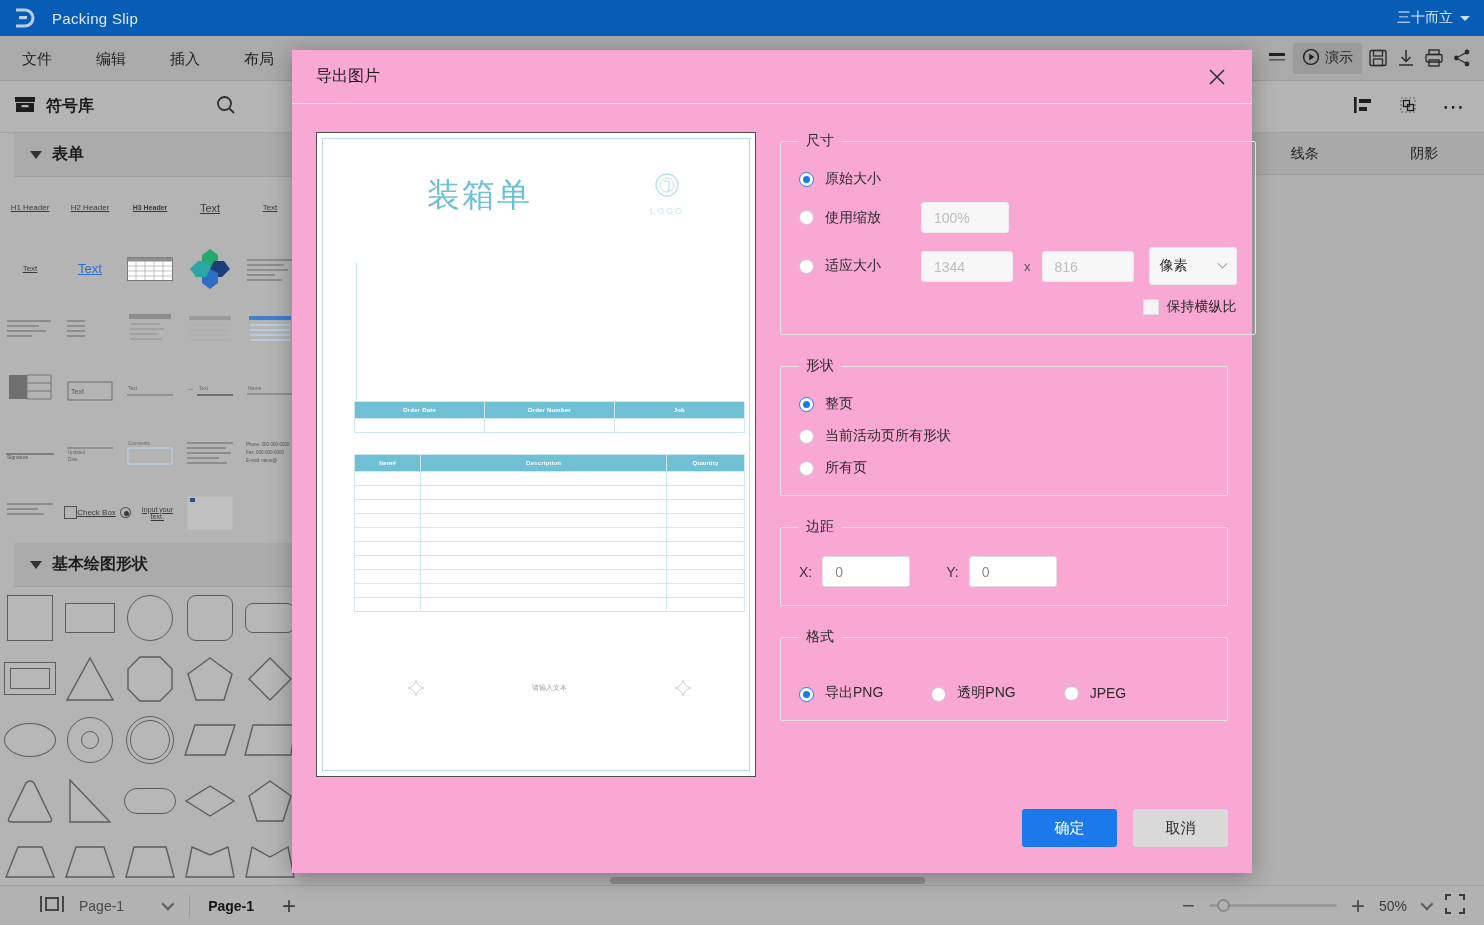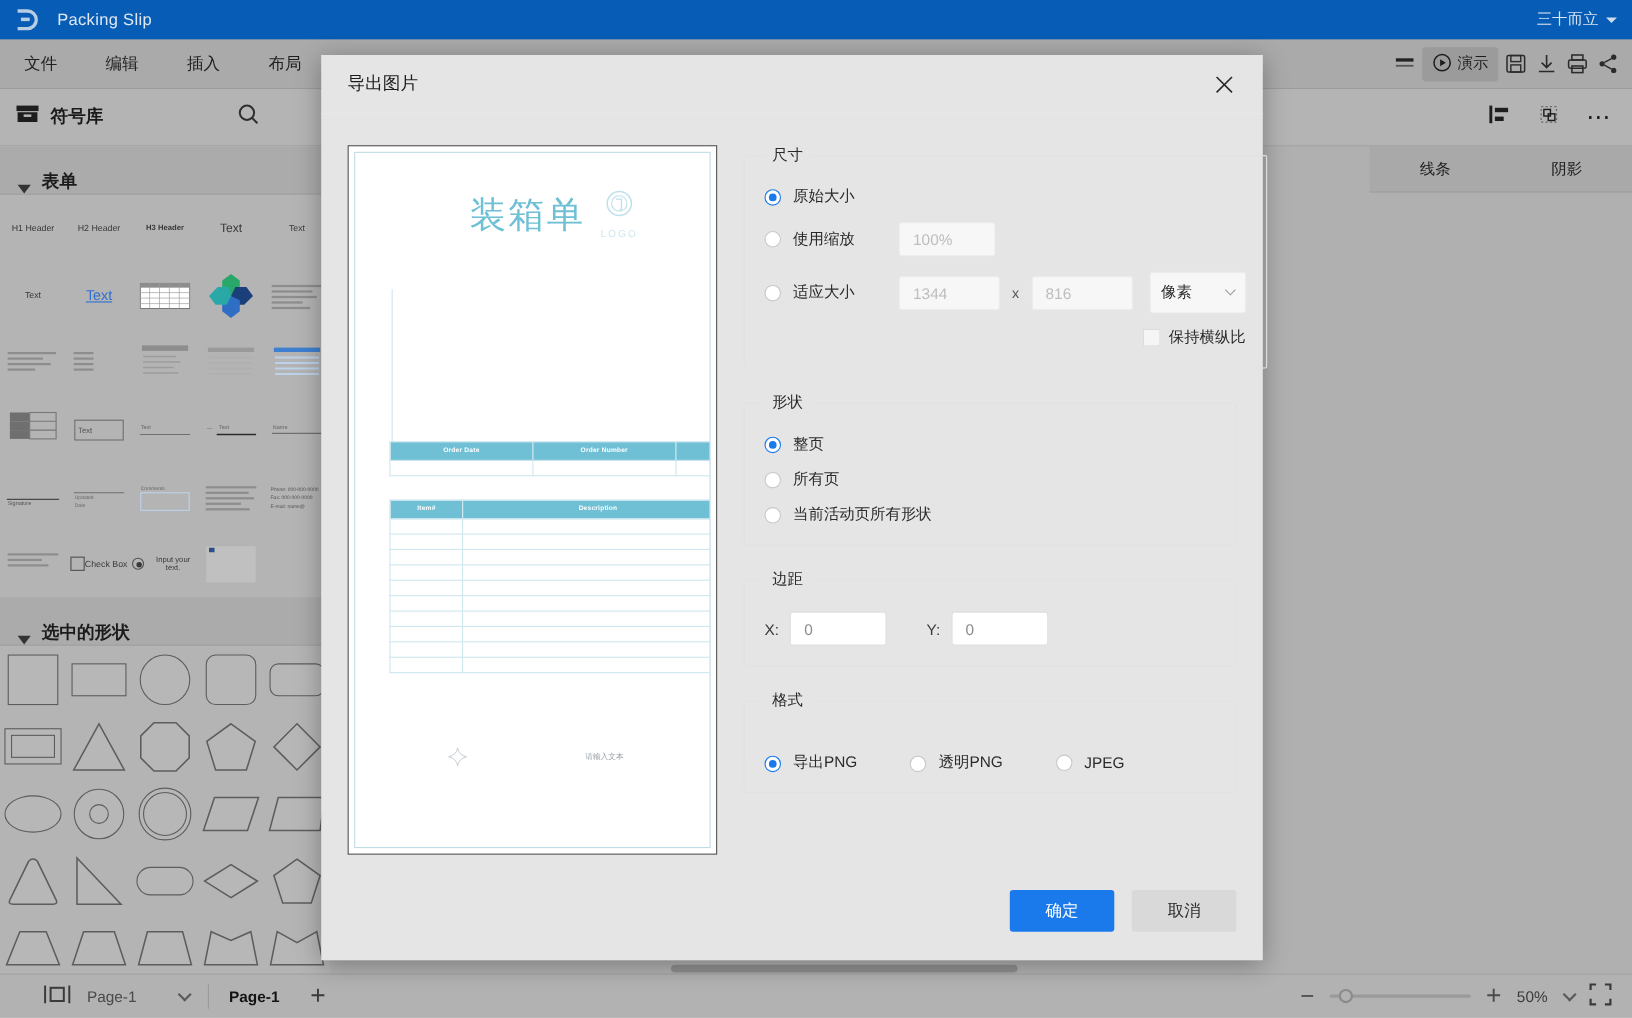--- a/index.html
+++ b/index.html
@@ -69,32 +69,33 @@
     background: #a9a9a9; display: flex; align-items: center; justify-content: space-around;
     font-size: 14px; color: #1f1f1f; border-bottom: 1px solid #9d9d9d;
   }
 
   
   .sidebar {
     position: absolute; top: 133px; left: 0; width: 300px; bottom: 40px;
     background: #b4b4b4; overflow: hidden;
   }
   .cat-head {
-    height: 44px; background: #ababab; display: flex; align-items: flex-end; gap: 10px;
+    height: 44px; background: #ababab; display: flex; align-items: center; gap: 10px;
     padding-left: 16px; font-size: 16px; font-weight: bold; color: #1c1c1c;
     border-bottom: 1px solid #a0a0a0;
+    margin-left: 14px;
   }
   .tri-down {
     width: 0; height: 0; border-left: 6px solid transparent; border-right: 6px solid transparent;
     border-top: 8px solid #333;
   }
   .sym-grid { display: flex; flex-wrap: wrap; }
   .sym-cell {
     width: 60px; height: 61px; display: flex; align-items: center; justify-content: center;
-    font-size: 8px; color: #3a3a3a; text-align: center; overflow: hidden; position: relative;
+    font-size: 8px; color: #3a3a3a; text-align: center; overflow: hidden; position: relative; text-decoration: underline;
   }
   .h1t { font-size: 8px; } .h2t { font-size: 8px; } .h3t { font-size: 7px; font-weight: bold; }
   .txt-l { font-size: 11px; } .txt-s { font-size: 8px; }
   .txt-link { color: #2f6fd0; text-decoration: underline; font-size: 13px; }
   .mini-lines { width: 46px; height: 26px; }
   .mini-lines i { display: block; height: 2px; background: #8d8d8d; margin: 3px 0; }
   .shape-grid { display: flex; flex-wrap: wrap; }
   .shape-cell {
     width: 60px; height: 61px; display: flex; align-items: center; justify-content: center;
   }
@@ -139,22 +140,22 @@
     position: absolute; left: 8px; top: -5px; width: 13px; height: 13px;
     border: 2px solid #8a8a8a; background: #b2b2b2; border-radius: 50%;
   }
   .zoom-val { color: #3b3b3b; font-size: 14px; }
 
   
   .modal-backdrop {
     position: absolute; inset: 0; background: transparent;
   }
   .modal {
-    position: absolute; left: 292px; top: 50px; width: 856px; height: 823px;
-    background: #e5e5e5; box-shadow: 0 4px 22px rgba(0,0,0,.30);
+    position: absolute; left: 292px; top: 50px; width: 960px; height: 823px;
+    background: #f9a8d4; box-shadow: 0 4px 22px rgba(0,0,0,.30);
   }
   .modal-head {
     height: 54px; display: flex; align-items: center; border-bottom: 1px solid #e9e9e9;
   }
   .modal-title { margin-left: 24px; font-size: 16px; color: #1c1c1c; }
   .modal-close {
     margin-left: auto; margin-right: 22px; width: 26px; height: 26px;
     display: flex; align-items: center; justify-content: center; cursor: pointer;
   }
   .modal-body { display: flex; padding: 28px 24px 0 24px; gap: 24px; }
@@ -546,21 +547,21 @@
         <svg width="48" height="36" viewBox="0 0 48 36">
             <rect x="1" y="1" width="46" height="34" fill="#c0c0c0" stroke="#b3b3b3"></rect>
             <polygon points="4,3 9,3 9,7 4,7" fill="#2b4f8a"></polygon>
           </svg>
       </div>
       <div class="sym-cell"></div>
     </div>
 
     <div class="cat-head">
       <span class="tri-down"></span>
-      <span>选中的形状</span>
+      <span>基本绘图形状</span>
     </div>
 
     <div class="shape-grid">
       <div class="shape-cell">
           <div class="sh" style="width:46px;height:46px"></div>
         </div>
       <div class="shape-cell">
           <div class="sh" style="width:50px;height:30px"></div>
         </div>
       <div class="shape-cell">
@@ -861,25 +862,25 @@
         </fieldset>
 
         <fieldset>
           <legend>形状</legend>
           <div class="row">
             <span class="radio on"></span>
             <span class="rlabel">整页</span>
           </div>
           <div class="row">
             <span class="radio"></span>
-            <span class="rlabel">所有页</span>
+            <span class="rlabel">当前活动页所有形状</span>
           </div>
           <div class="row">
             <span class="radio"></span>
-            <span class="rlabel">当前活动页所有形状</span>
+            <span class="rlabel">所有页</span>
           </div>
         </fieldset>
 
         <fieldset>
           <legend>边距</legend>
           <div class="row">
             <span class="xylabel">X:</span>
             <span class="inp margin">0</span>
             <span class="xylabel" style="margin-left:36px">Y:</span>
             <span class="inp margin">0</span>

